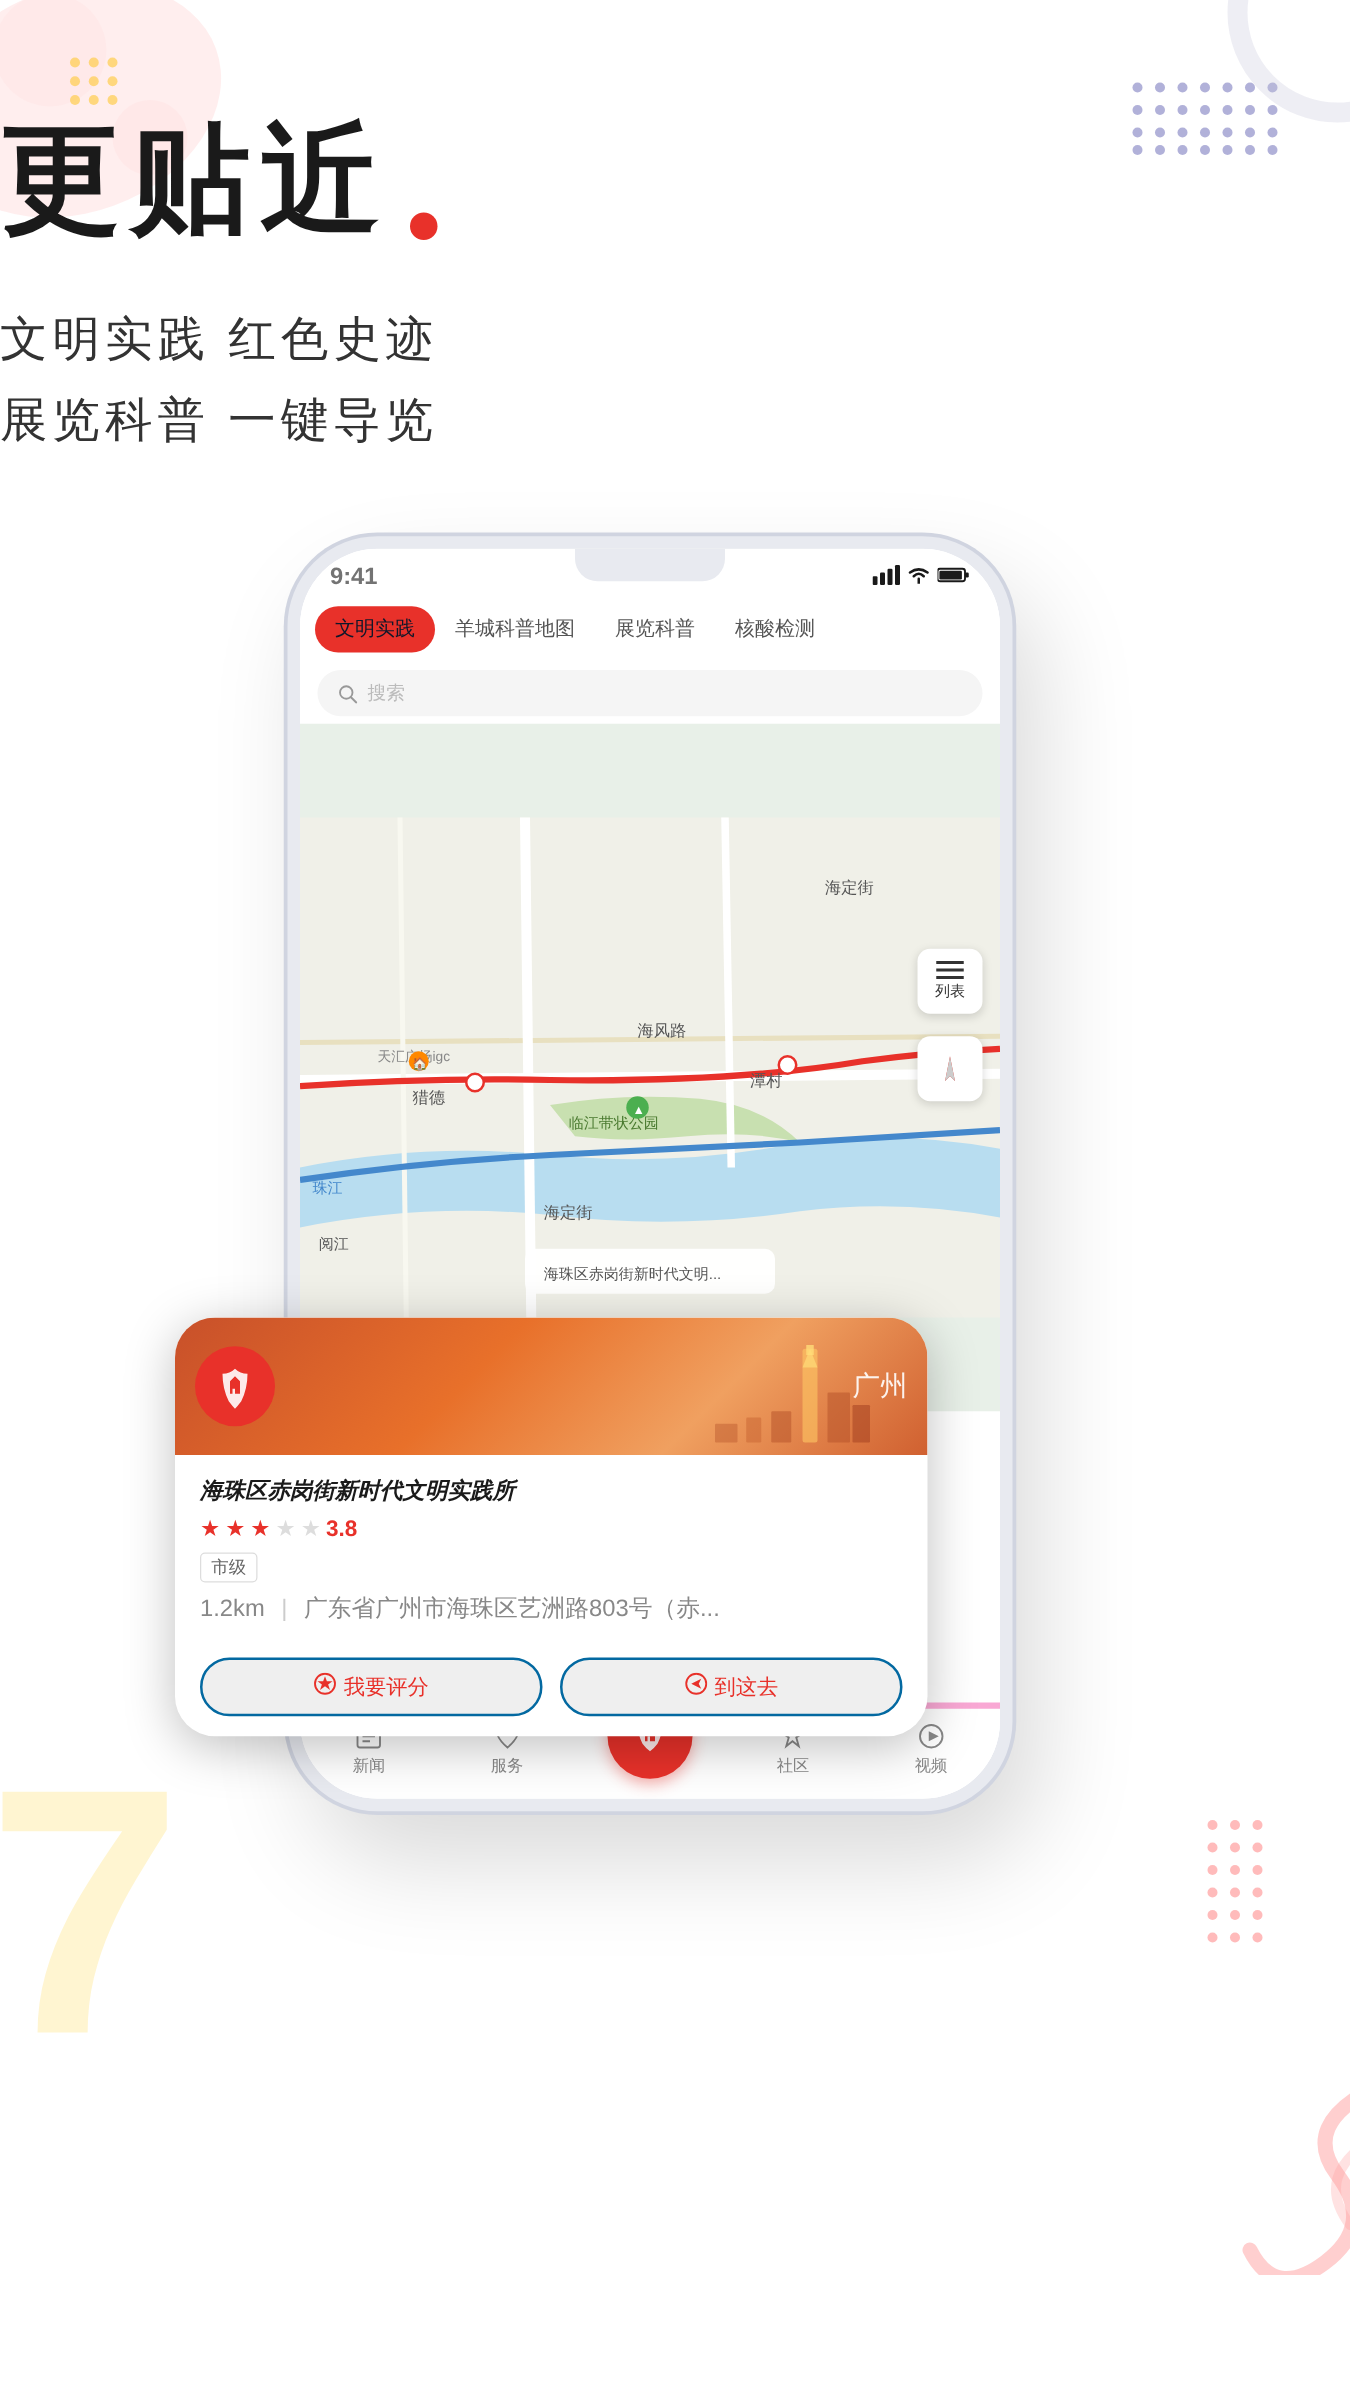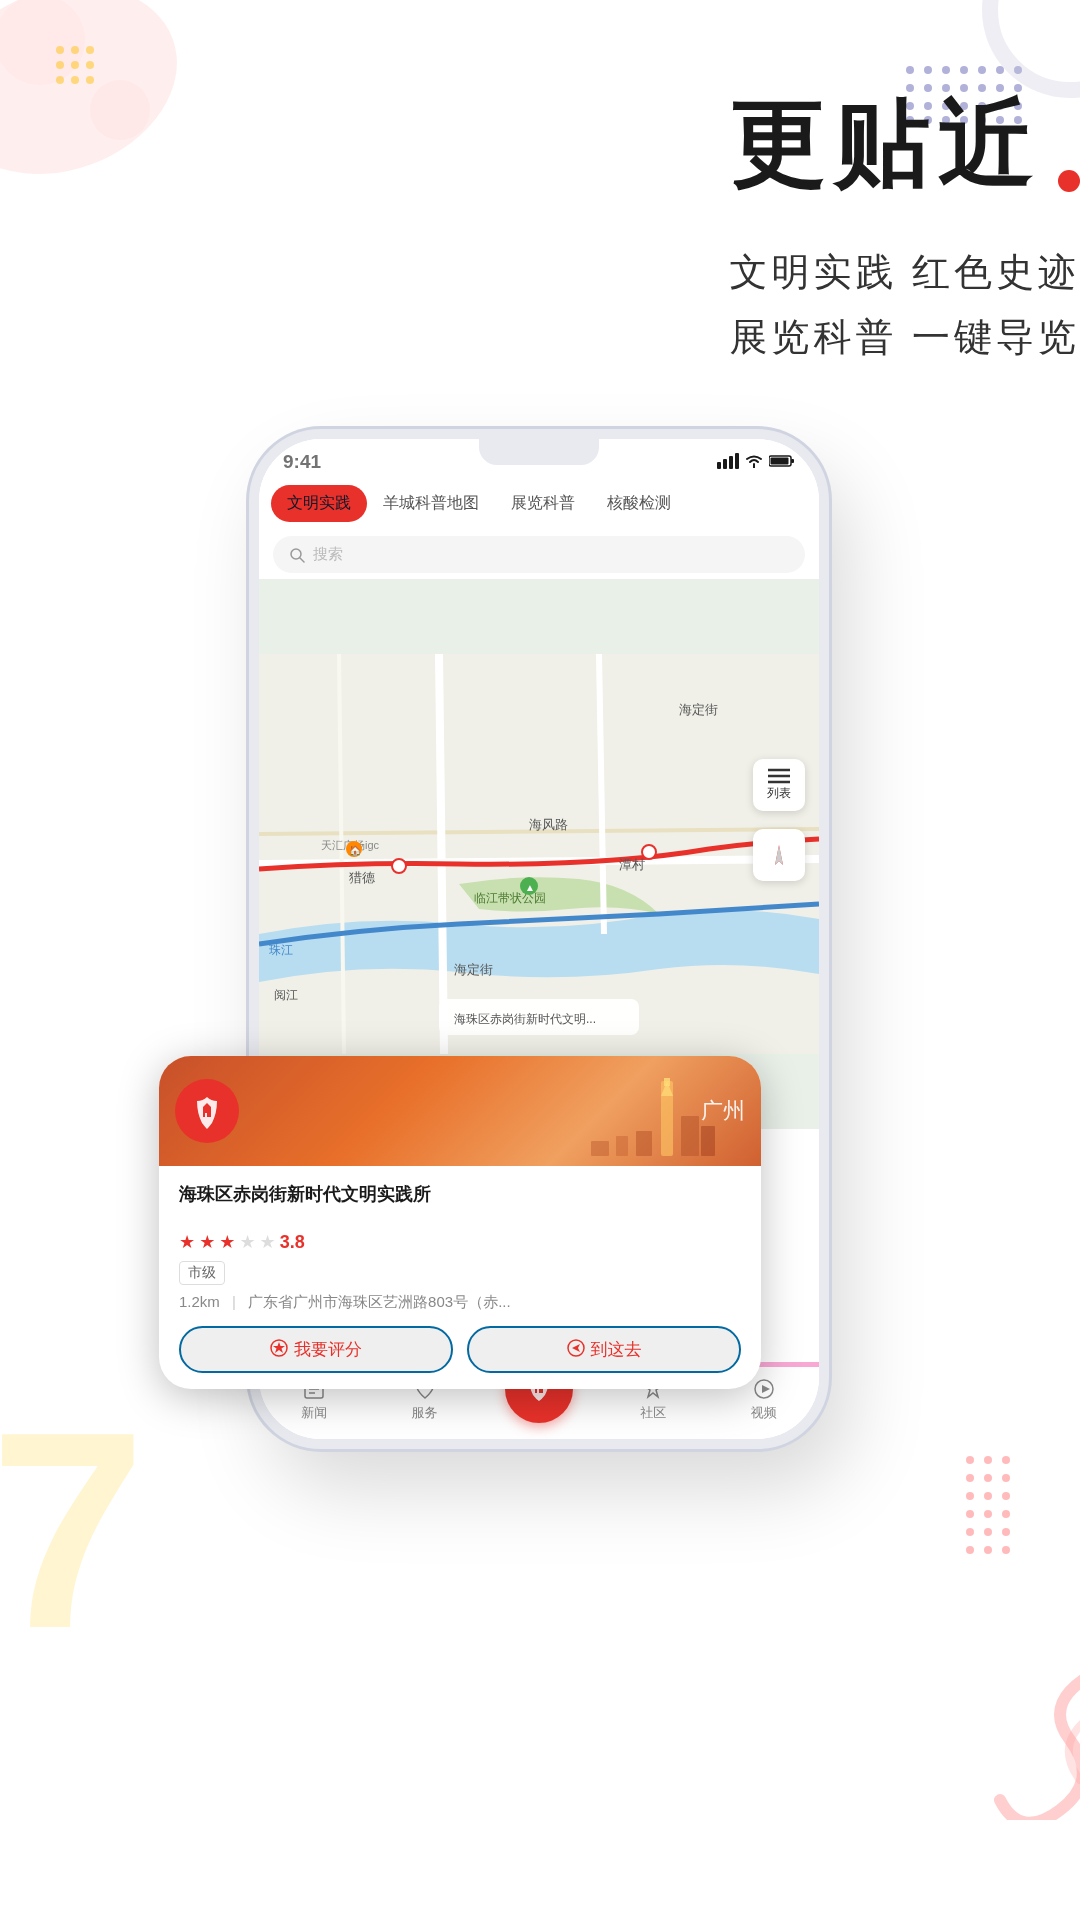--- a/index.html
+++ b/index.html
@@ -18,23 +18,22 @@
       position: absolute;
       pointer-events: none;
     }
 
     
     .main-content {
       position: relative;
       z-index: 10;
       display: flex;
       flex-direction: column;
-      align-items: flex-end;
+      align-items: flex-start;
       padding-top: 80px;
-      padding-left: 38px;
     }
 
     
     .hero-title {
       font-size: 96px;
       font-weight: 900;
       color: #1a1a1a;
       letter-spacing: 8px;
       display: flex;
       align-items: flex-end;
@@ -212,47 +211,48 @@
       height: 90px;
     }
 
     .card-body {
       padding: 16px 20px;
     }
     .card-title {
       font-size: 20px;
       font-weight: 700;
       color: #1a1a1a;
-      margin-bottom: 25px;
+      margin-bottom: 8px;
       display: flex;
       justify-content: space-between;
       align-items: center;
+      font-style: italic;
     }
     .stars {
       display: flex;
       align-items: center;
       gap: 4px;
       margin-bottom: 8px;
     }
     .star { color: #e8312a; font-size: 18px; }
     .star-empty { color: #ddd; font-size: 18px; }
     .rating-num { color: #e8312a; font-size: 18px; font-weight: 600; }
     .card-tag {
       display: inline-block;
       border: 1px solid #ddd;
       border-radius: 4px;
       padding: 2px 8px;
       font-size: 14px;
       color: #666;
       margin-bottom: 8px;
     }
     .card-addr {
-      font-size: 15px;
+      font-size: 19px;
       color: #888;
-      margin-bottom: 14px;
+      margin-bottom: 26px;
     }
     .card-actions {
       display: flex;
       gap: 14px;
       justify-content: center;
     }
     .card-btn {
       flex: 1;
       padding: 10px 0;
       border-radius: 24px;

